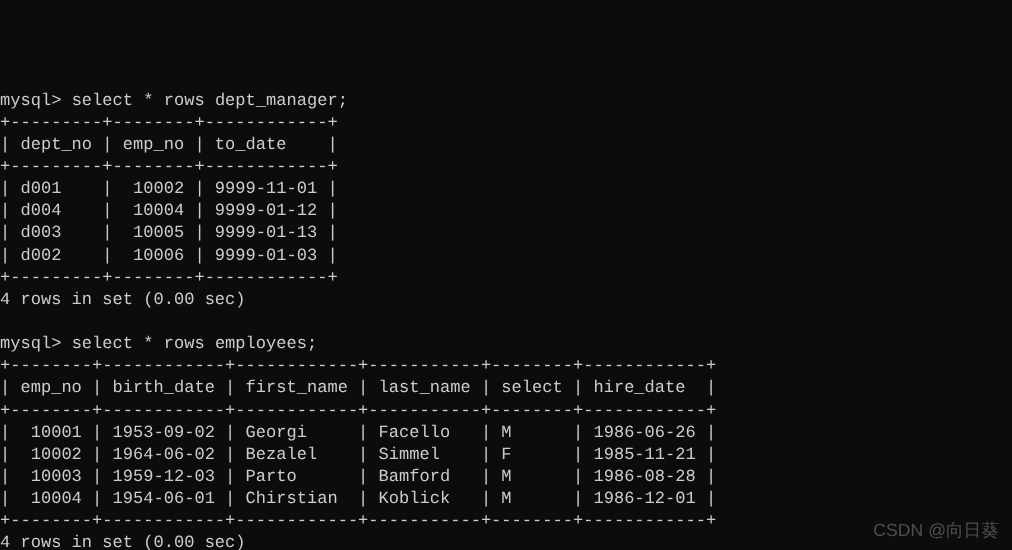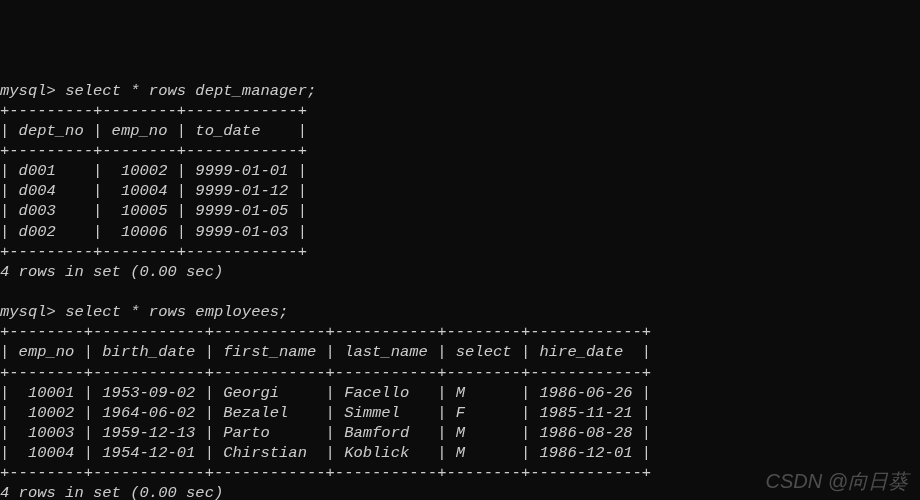--- a/index.html
+++ b/index.html
@@ -1,15 +1,15 @@
 <!DOCTYPE html>
 <html><head>
   <meta charset="utf-8">
   <style>
-    * { margin: 0; padding: 0; box-sizing: border-box; font-style: italic; }
+    * { margin: 0; padding: 0; box-sizing: border-box; }
     body {
       background: #0c0c0c;
       color: #cccccc;
       font-family: "Consolas", "Courier New", monospace;
       font-size: 15.5px;
       line-height: 1.3;
       width: 920px;
       height: 500px;
       overflow: hidden;
       white-space: pre;
@@ -17,47 +17,47 @@
       position: relative;
     }
     .prompt { color: #cccccc; }
     .out { color: #cccccc; }
     .watermark {
       position: absolute;
       right: 12px;
       bottom: 6px;
       color: rgba(200,200,200,0.35);
       font-family: sans-serif;
-      font-size: 20px;
+      font-size: 16px;
     }
   </style>
 </head>
 <body>
 
 
 
 <span class="prompt">mysql&gt;</span> <span class="prompt">select * rows dept_manager;</span>
 <span class="out">+---------+--------+------------+</span>
 <span class="out">| dept_no | emp_no | to_date    |</span>
 <span class="out">+---------+--------+------------+</span>
-<span class="out">| d001    |  10002 | 9999-01-01 |</span>
+<span class="out">| d001    |  10002 | 9999-11-01 |</span>
 <span class="out">| d004    |  10004 | 9999-01-12 |</span>
-<span class="out">| d003    |  10005 | 9999-01-05 |</span>
+<span class="out">| d003    |  10005 | 9999-01-13 |</span>
 <span class="out">| d002    |  10006 | 9999-01-03 |</span>
 <span class="out">+---------+--------+------------+</span>
 <span class="out">4 rows in set (0.00 sec)</span>
 
 <span class="prompt">mysql&gt;</span> <span class="prompt">select * rows employees;</span>
 <span class="out">+--------+------------+------------+-----------+--------+------------+</span>
 <span class="out">| emp_no | birth_date | first_name | last_name | select | hire_date  |</span>
 <span class="out">+--------+------------+------------+-----------+--------+------------+</span>
 <span class="out">|  10001 | 1953-09-02 | Georgi     | Facello   | M      | 1986-06-26 |</span>
 <span class="out">|  10002 | 1964-06-02 | Bezalel    | Simmel    | F      | 1985-11-21 |</span>
-<span class="out">|  10003 | 1959-12-13 | Parto      | Bamford   | M      | 1986-08-28 |</span>
-<span class="out">|  10004 | 1954-12-01 | Chirstian  | Koblick   | M      | 1986-12-01 |</span>
+<span class="out">|  10003 | 1959-12-03 | Parto      | Bamford   | M      | 1986-08-28 |</span>
+<span class="out">|  10004 | 1954-06-01 | Chirstian  | Koblick   | M      | 1986-12-01 |</span>
 <span class="out">+--------+------------+------------+-----------+--------+------------+</span>
 <span class="out">4 rows in set (0.00 sec)</span>
 
  
 <div class="watermark">CSDN @向日葵</div>
 
 
 
 
 </body></html>

